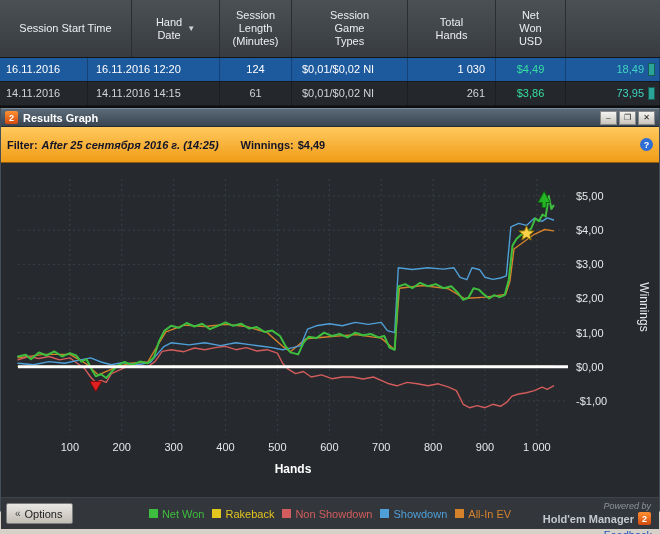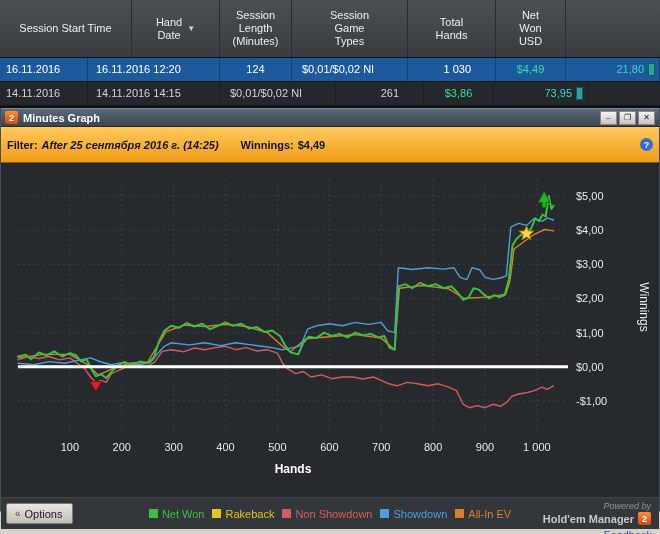--- a/index.html
+++ b/index.html
@@ -13,21 +13,21 @@
   .th { display:flex; align-items:center; justify-content:center; color:#eceff1; font-size:11px;
         line-height:13px; text-align:center; white-space:pre-line; border-right:1px solid #2a2e32; }
   .thlbl { white-space:pre-line; }
   .sort { font-size:8px; color:#cdd2d6; margin-left:5px; }
   .w0{width:88px} .w1{width:132px} .w2{width:72px} .w3{width:116px} .w4{width:88px} .w5{width:70px} .w6{width:94px}
   .trow { display:flex; height:24px; align-items:center; font-size:11px; color:#d2d5d8;
           background:#24272b; border-bottom:1px solid #17191c; }
   .trow.selected { background:#1d5a9d; color:#ffffff; }
   .cell { height:24px; line-height:23px; white-space:nowrap; overflow:hidden; border-right:1px solid rgba(0,0,0,0.25); }
   .c0 { padding-left:6px; } .c1 { padding-left:8px; } .c2 { text-align:center; }
-  .c3 { padding-left:10px; } .c4 { text-align:right; padding-right:24px; } .c5 { text-align:center; }
+  .c3 { padding-left:10px; } .c4 { text-align:right; padding-right:10px; } .c5 { text-align:center; }
   .c6 { display:flex; align-items:center; justify-content:flex-end; padding-right:4px; }
   .money { color:#35df9f; }
   .bbval { color:#3fd4c0; }
   .indsq { width:7px; height:13px; background:#2ba399; border:1px solid #145e55; margin-left:4px; }
 
   
   .gwin { height:403px; background:#26292d; border-left:1px solid #444e58; border-right:1px solid #444e58; }
   .titlebar { height:19px; background:linear-gradient(#5c6b79,#394551); display:flex; align-items:center;
               padding:0 4px; border-top:1px solid #7b8897; border-bottom:1px solid #232a31; }
   .hm2badge { width:13px; height:13px; background:linear-gradient(#ff9030,#d34a10); color:#fff; font-size:9px;
@@ -97,42 +97,43 @@
     </div>
     <div class="tbody">
         <div class="trow selected">
           <div class="cell w0 c0">16.11.2016</div>
           <div class="cell w1 c1">16.11.2016 12:20</div>
           <div class="cell w2 c2">124</div>
           <div class="cell w3 c3">$0,01/$0,02 NI</div>
           <div class="cell w4 c4">1 030</div>
           <div class="cell w5 c5 money">$4,49</div>
           <div class="cell w6 c6">
-            <span class="bbval">21,80</span>
+            <span class="bbval">18,49</span>
             <span class="indsq"></span>
           </div>
         </div>
         <div class="trow">
           <div class="cell w0 c0">14.11.2016</div>
           <div class="cell w1 c1">14.11.2016 14:15</div>
+          <div class="cell w2 c2">61</div>
           <div class="cell w3 c3">$0,01/$0,02 NI</div>
           <div class="cell w4 c4">261</div>
           <div class="cell w5 c5 money">$3,86</div>
           <div class="cell w6 c6">
             <span class="bbval">73,95</span>
             <span class="indsq"></span>
           </div>
         </div>
       </div>
   </div>
 
   <div class="gwin">
     <div class="titlebar">
       <span class="hm2badge">2</span>
-      <span class="wtitle">Minutes Graph</span>
+      <span class="wtitle">Results Graph</span>
       <span class="wbtns">
         <span class="wbtn">–</span>
         <span class="wbtn">❐</span>
         <span class="wbtn">✕</span>
       </span>
     </div>
     <div class="filterbar">
       <span class="flabel">Filter:</span>
       <span class="fvalue">After 25 сентября 2016 г. (14:25)</span>
       <span class="fwin">

